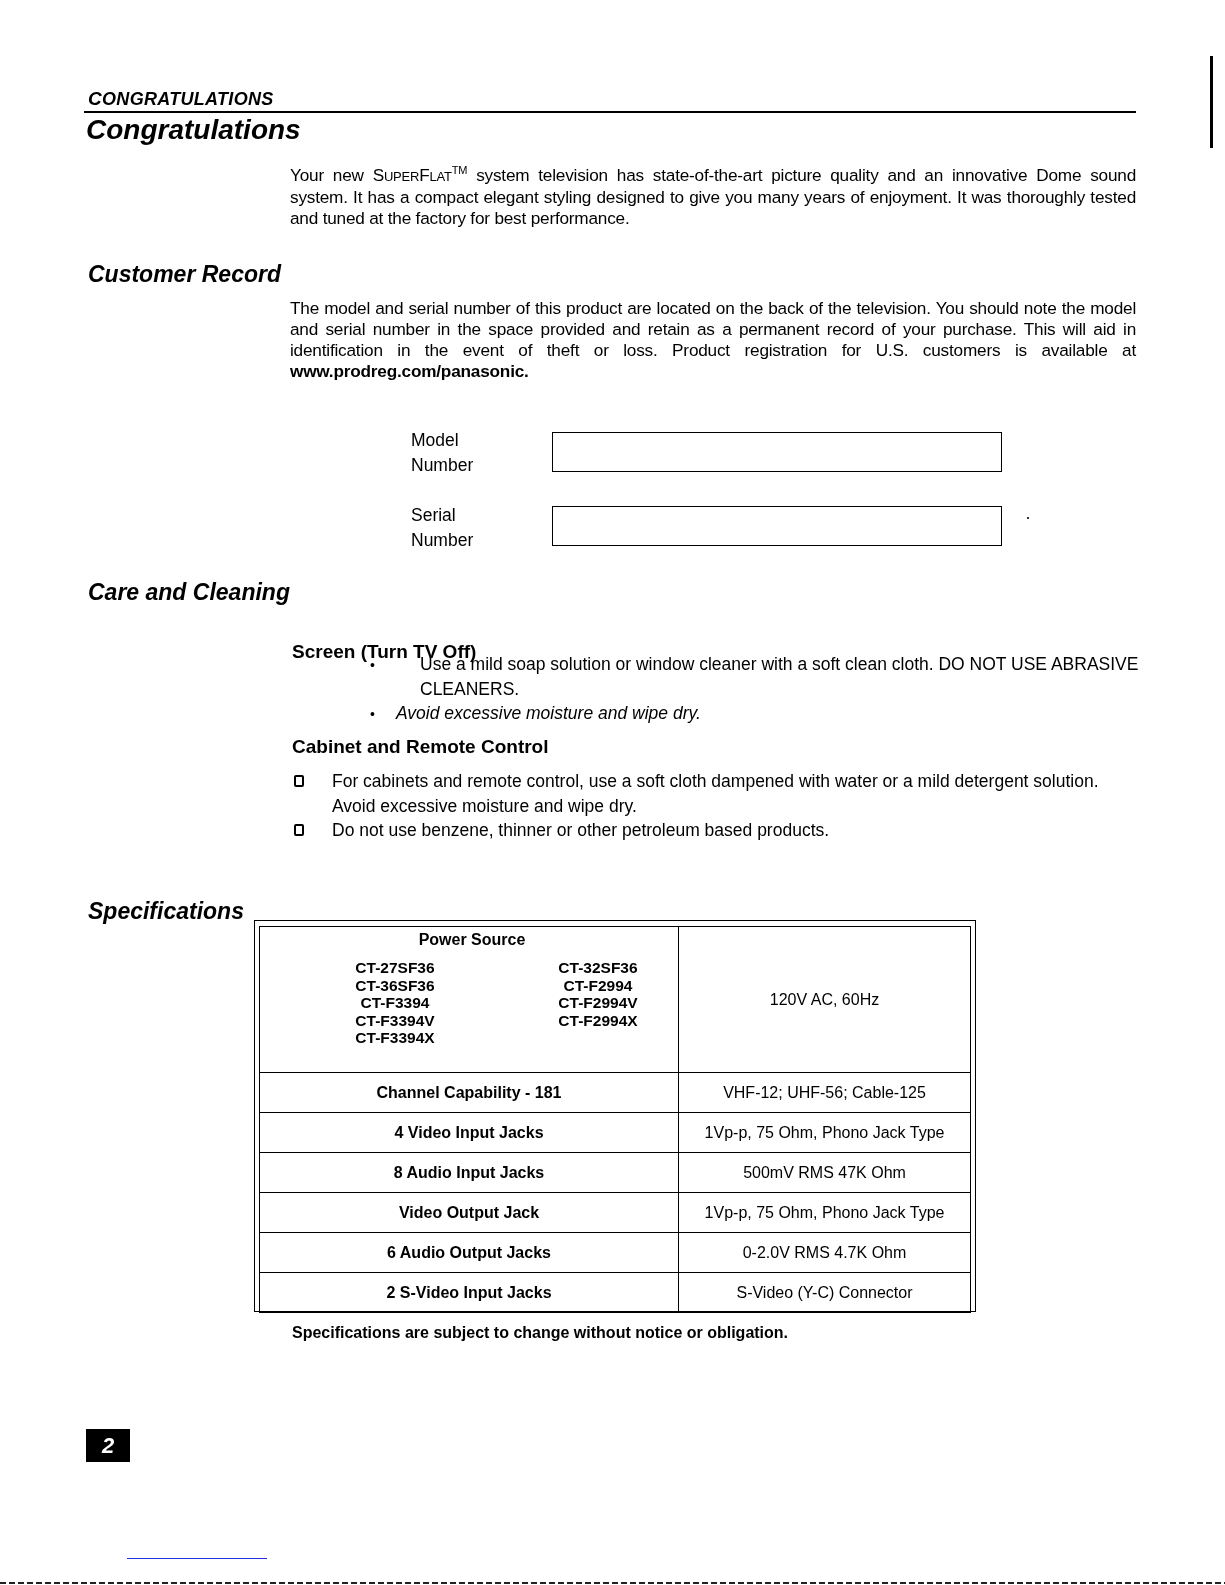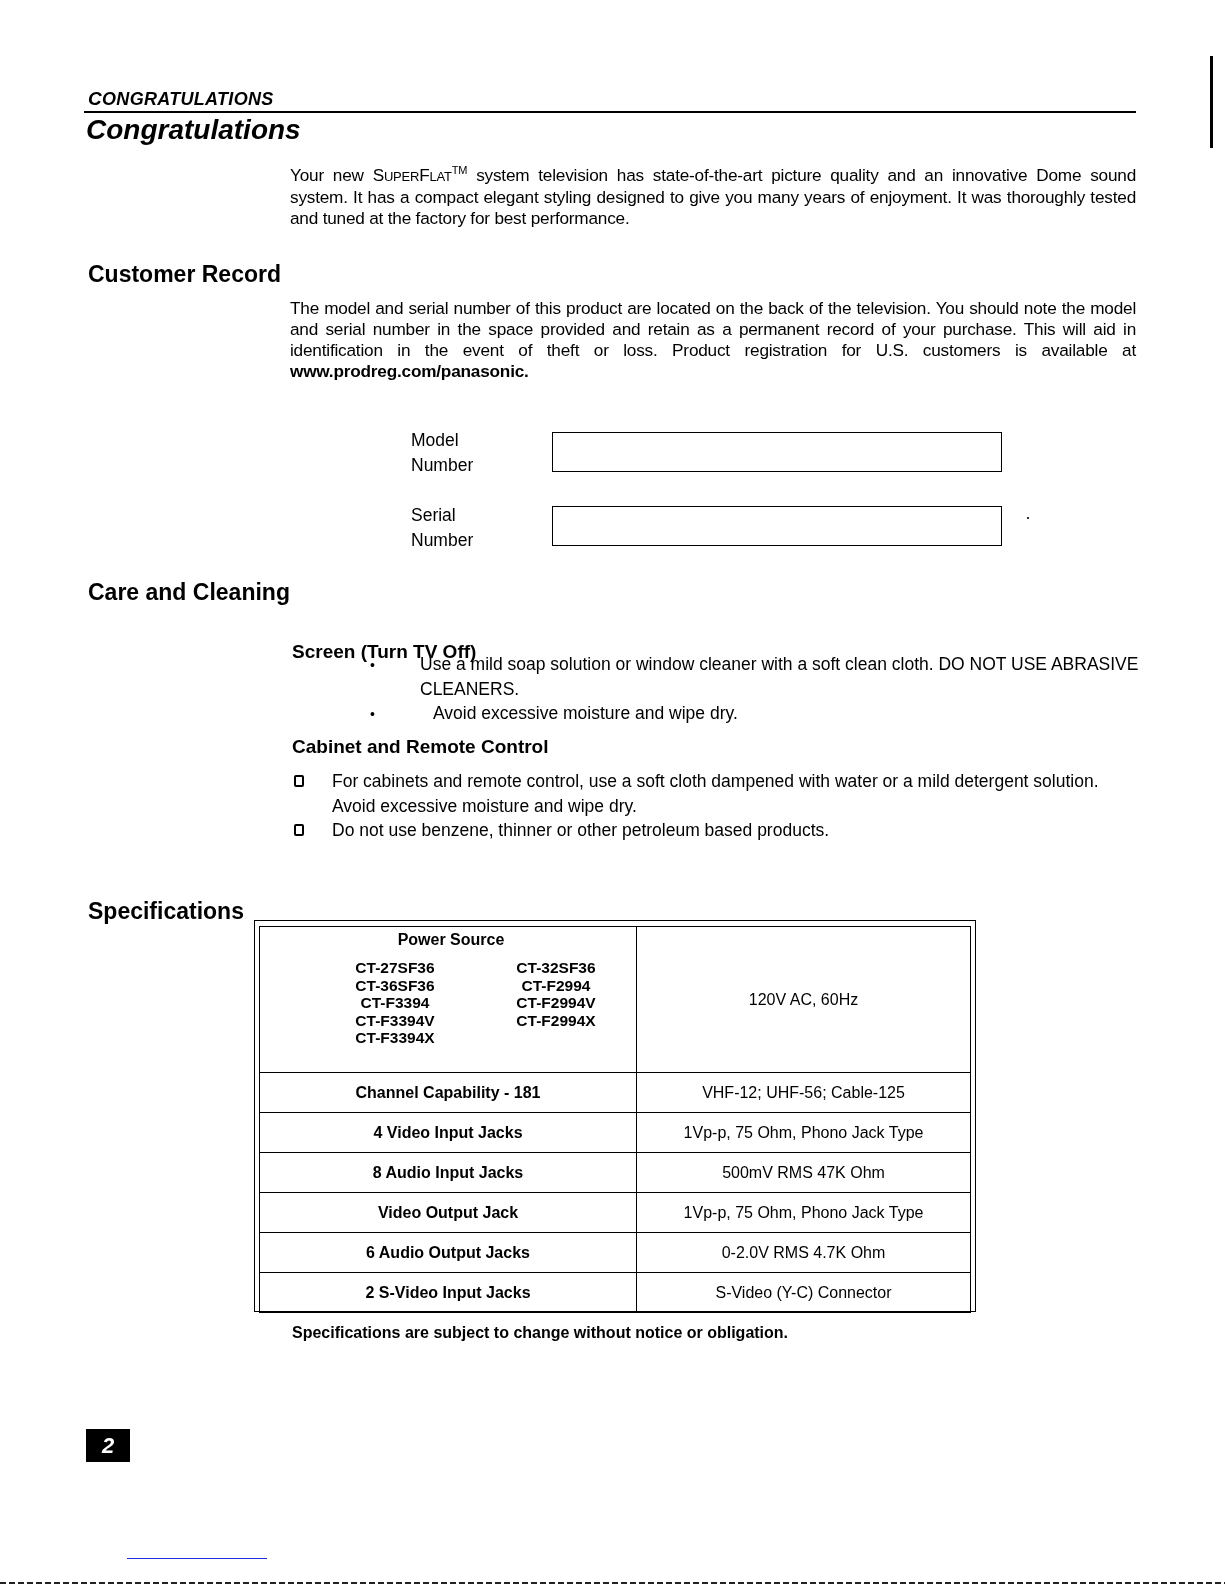--- a/index.html
+++ b/index.html
@@ -4,36 +4,36 @@
 <style>
   html, body { margin:0; padding:0; background:#ffffff; }
   body { width:1225px; height:1585px; position:relative; overflow:hidden; color:#000; font-family:"Liberation Sans", sans-serif; }
   .abs { position:absolute; }
   .running-head { left:88px; top:88px; font-size:19px; font-weight:bold; font-style:italic; letter-spacing:0.3px; }
   .running-head .sc { font-size:18px; }
   .head-rule { left:84px; top:111px; width:1052px; height:2px; background:#000; }
   .page-title { left:86px; top:114px; font-size:28px; font-weight:bold; font-style:italic; }
   .edge-mark { left:1210px; top:56px; width:3px; height:92px; background:#000; }
   .para { left:290px; width:846px; font-size:17.2px; line-height:21px; text-align:justify; font-family:"Liberation Sans Narrow","Liberation Sans", sans-serif; letter-spacing:-0.2px; }
-  .h2 { left:88px; font-size:23px; font-weight:bold; }
+  .h2 { left:88px; font-size:23px; font-weight:bold;font-style:italic; }
   .h3 { left:292px; font-size:19px; font-weight:bold; }
   .bold { font-weight:bold; }
   .rec-label { left:411px; font-size:17.5px; line-height:25px; }
   .rec-box { left:552px; width:450px; height:40px; border:1.5px solid #000; box-sizing:border-box; background:#fff; }
   .bullet-row { font-size:17.5px; line-height:24.5px; }
   .dot { font-size:14px; }
   .sq { width:10px; height:12px; border:2px solid #000; border-radius:2px; box-sizing:border-box; }
   .spec-outer { left:254px; top:920px; width:722px; height:392px; border:1.5px solid #000; box-sizing:border-box; }
   .spec-table { left:259px; top:926px; width:712px; border-collapse:collapse; }
   .spec-table td { border:1.5px solid #000; font-size:16px; text-align:center; padding:0; }
   .spec-table td.lbl { width:376px; font-weight:bold;text-align:center; }
   .spec-table tr.r { height:40px; }
   .power-cell { text-align:center; vertical-align:top; height:145px; }
   .power-title { font-weight:bold; margin:4px 0 0 6px; }
-  .models { display:grid; grid-template-columns:162px 160px; margin:10px 0 0 54px; font-weight:bold; font-size:15.5px; line-height:17.5px; }
+  .models { display:grid; grid-template-columns:162px 160px; margin:10px 0 0 54px; font-weight:bold; font-size:15.5px; line-height:17.5px;gap:42px; }
   .footnote { left:292px; top:1324px; font-size:16px;font-weight:bold; }
   .page-num { left:86px; top:1429px; width:44px; height:33px; background:#000; color:#fff; font-weight:bold; font-style:italic; font-size:22px; text-align:center; line-height:33px; }
   .blue-line { left:127px; top:1558px; width:140px; height:1px; background:#2030e0; }
   .bottom-edge { left:0; top:1582px; width:1225px; height:2px; background:repeating-linear-gradient(90deg,#222 0 6px,#fff 6px 9px); }
   .speck { width:2px; height:2px; background:#333; }
 </style>
 </head>
 <body>
 
 <div class="abs running-head"><span>C</span><span class="sc">ONGRATULATIONS</span></div>
@@ -58,21 +58,21 @@
   </div>
 <div class="abs rec-box" style="top:506px;"></div>
 <div class="abs speck" style="left:1027px;top:517px;"></div>
 
 <div class="abs h2" style="top:579px;">Care and Cleaning</div>
 <div class="abs h3" style="top:641px;">Screen (Turn TV Off)</div>
 
 <div class="abs bullet-row" style="left:370px;top:652px;"><span class="dot">•</span></div>
 <div class="abs bullet-row" style="left:420px;top:652px;width:720px;">Use a mild soap solution or window cleaner with a soft clean cloth. DO NOT USE ABRASIVE CLEANERS.</div>
 <div class="abs bullet-row" style="left:370px;top:701px;"><span class="dot">•</span></div>
-<div class="abs bullet-row" style="left:433px;top:701px;width:720px;">Avoid excessive moisture and wipe dry.</div>
+<div class="abs bullet-row" style="left:396px;top:701px;width:720px;font-style:italic;">Avoid excessive moisture and wipe dry.</div>
 
 <div class="abs h3" style="top:736px;">Cabinet and Remote Control</div>
 
 <div class="abs sq" style="left:294px;top:775px;"></div>
 <div class="abs bullet-row" style="left:332px;top:769px;width:808px;">For cabinets and remote control, use a soft cloth dampened with water or a mild detergent solution.  Avoid excessive moisture and wipe dry.</div>
 <div class="abs sq" style="left:294px;top:824px;"></div>
 <div class="abs bullet-row" style="left:332px;top:818px;width:808px;">Do not use benzene, thinner or other petroleum based products.</div>
 
 <div class="abs h2" style="top:870px;margin-top:28px;">Specifications</div>
 

